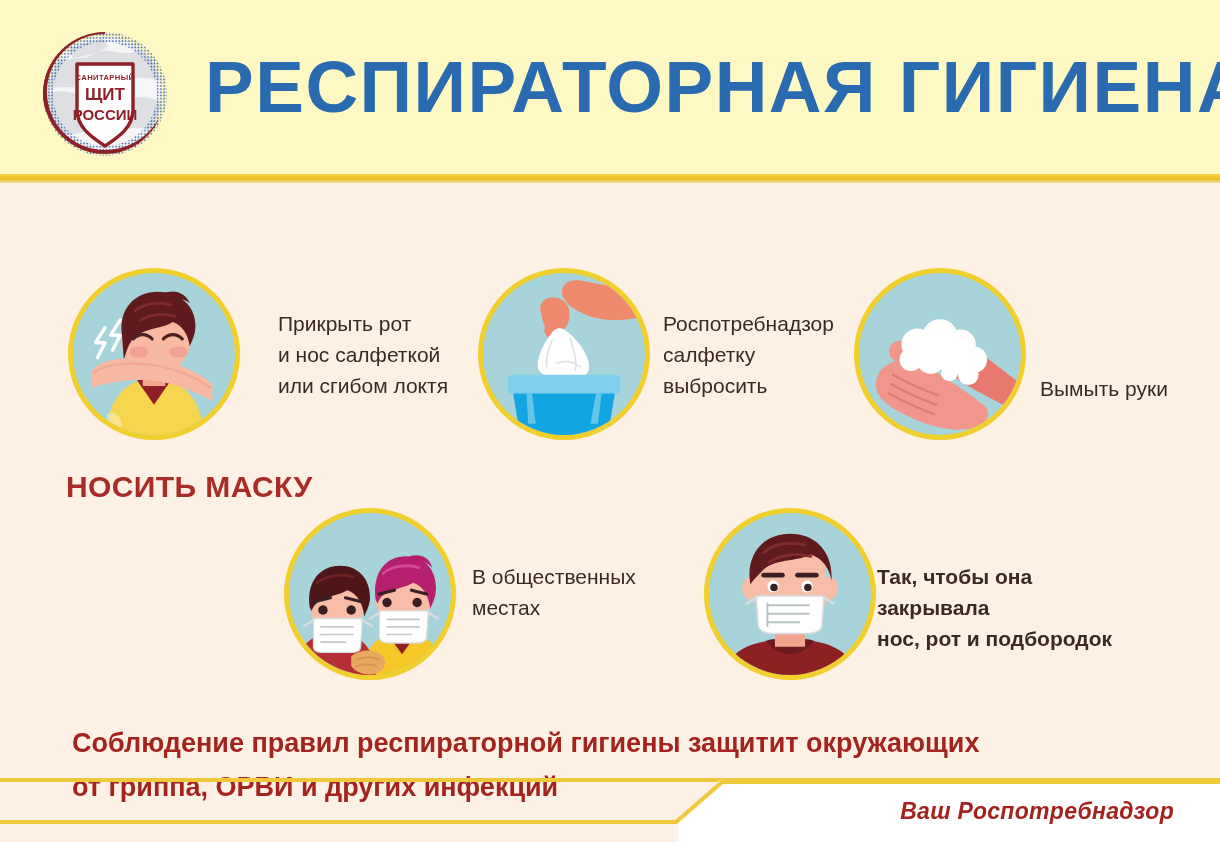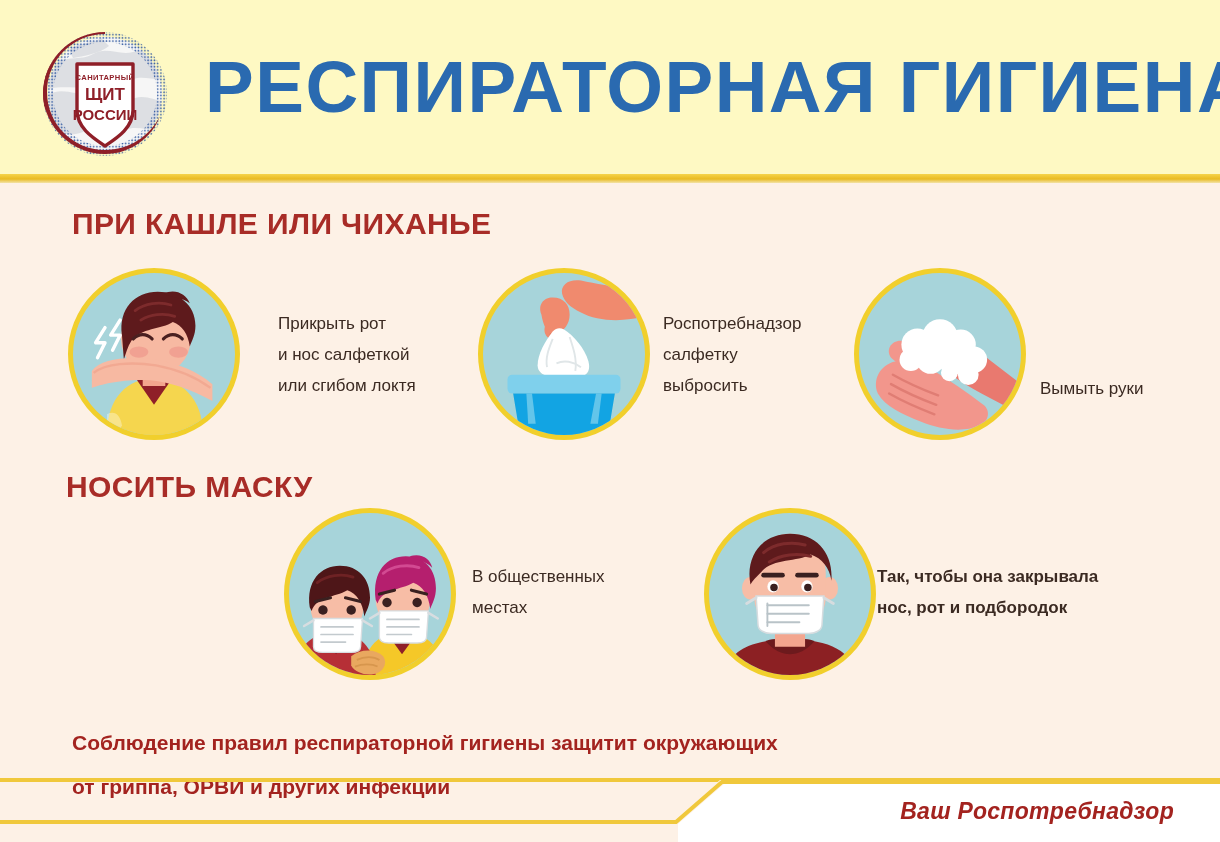--- a/index.html
+++ b/index.html
@@ -46,33 +46,33 @@
 
   #ill-sneeze{left:68px;top:268px;}
   #ill-bin{left:478px;top:268px;}
   #ill-wash{left:854px;top:268px;}
   #ill-public{left:284px;top:508px;}
   #ill-cover{left:704px;top:508px;}
 
   .caption{
     position:absolute;
     font-family:"Liberation Sans Narrow","Liberation Sans",sans-serif;
-    font-size:17px;line-height:31px;color:#3b2a22;white-space:pre-line;
+    font-size:21px;line-height:31px;color:#3b2a22;white-space:pre-line;
   }
   #cap-sneeze{left:278px;top:308px;width:190px;}
   #cap-bin{left:663px;top:308px;width:190px;}
   #cap-wash{left:1040px;top:339px;width:180px;margin-top:34px;}
   #cap-public{left:472px;top:561px;width:190px;}
   #cap-cover{left:877px;top:561px;width:250px;font-weight:bold;}
 
   
   .bottom-msg{
     position:absolute;left:72px;top:721px;width:980px;
     font-family:"Liberation Sans Narrow","Liberation Sans",sans-serif;
-    font-weight:700;font-size:21px;line-height:44px;color:#a3231f;white-space:pre-line;
+    font-weight:700;font-size:27px;line-height:44px;color:#a3231f;white-space:pre-line;
   }
 
   
   .footer-wrap{position:absolute;left:0;bottom:0;width:1220px;height:62px;}
   .footer-wrap svg{position:absolute;left:0;top:0;width:1220px;height:62px;}
   .footer-text{
     position:absolute;right:46px;top:50%;transform:translateY(-50%);
     font-family:"Liberation Sans Narrow","Liberation Sans",sans-serif;
     font-weight:700;font-style:italic;font-size:23px;letter-spacing:.3px;color:#a3231f;white-space:nowrap;
   }
@@ -122,21 +122,20 @@
         <text x="70" y="96" text-anchor="middle" font-family="'Liberation Sans',sans-serif" font-size="15" font-weight="700" fill="#8f1f28">РОССИИ</text>
       </svg>
     </div>
 
     <div class="title">РЕСПИРАТОРНАЯ ГИГИЕНА</div>
   </div>
   <div class="header-rule"></div>
 
   <div class="body-area"></div>
 
-  <div class="section-head" id="head-cough">ПРИ КАШЛЕ ИЛИ ЧИХАНЬЕ</div>
 
   <div class="circle" id="ill-sneeze">
     <svg viewBox="0 0 172 172" xmlns="http://www.w3.org/2000/svg">
 
       <path d="M36,172 C36,132 58,112 86,112 C114,112 138,132 138,172 Z" fill="#f5d64e"></path>
       <path d="M68,114 L86,140 L104,114 C98,110 74,110 68,114 Z" fill="#8f1f28"></path>
       <path d="M36,150 C44,146 50,150 52,162 L46,172 L36,172 Z" fill="#ffffff" opacity="0.35"></path>
 
       <path d="M74,98 L98,98 L98,120 L74,120 Z" fill="#f3a58e"></path>
 

